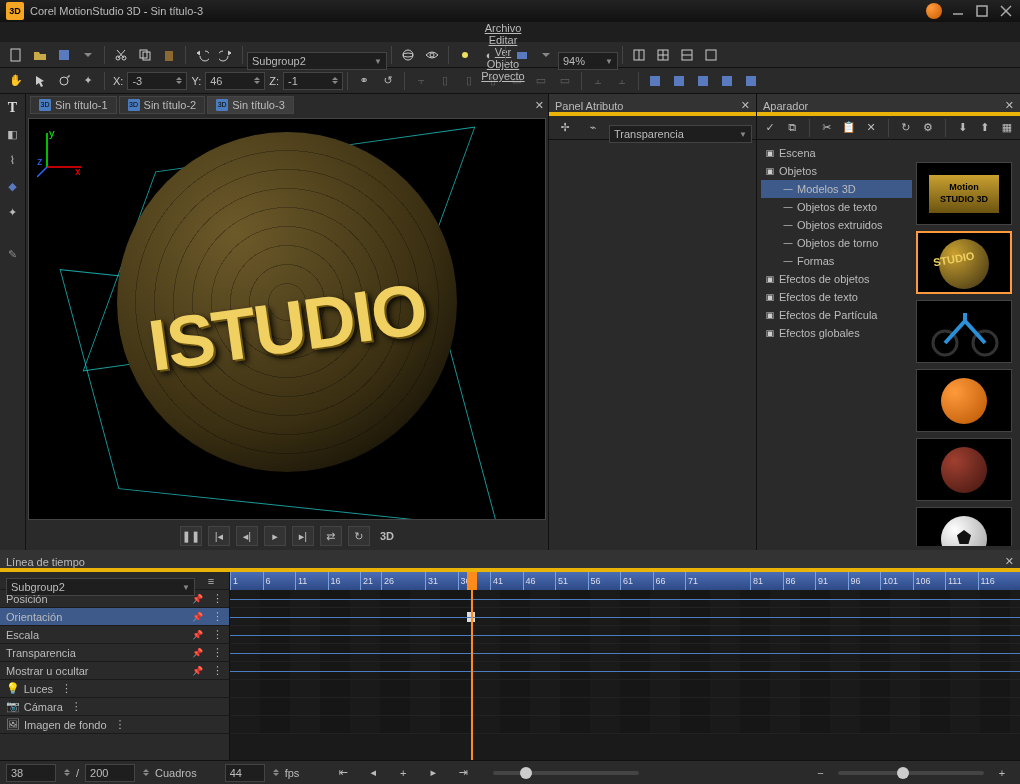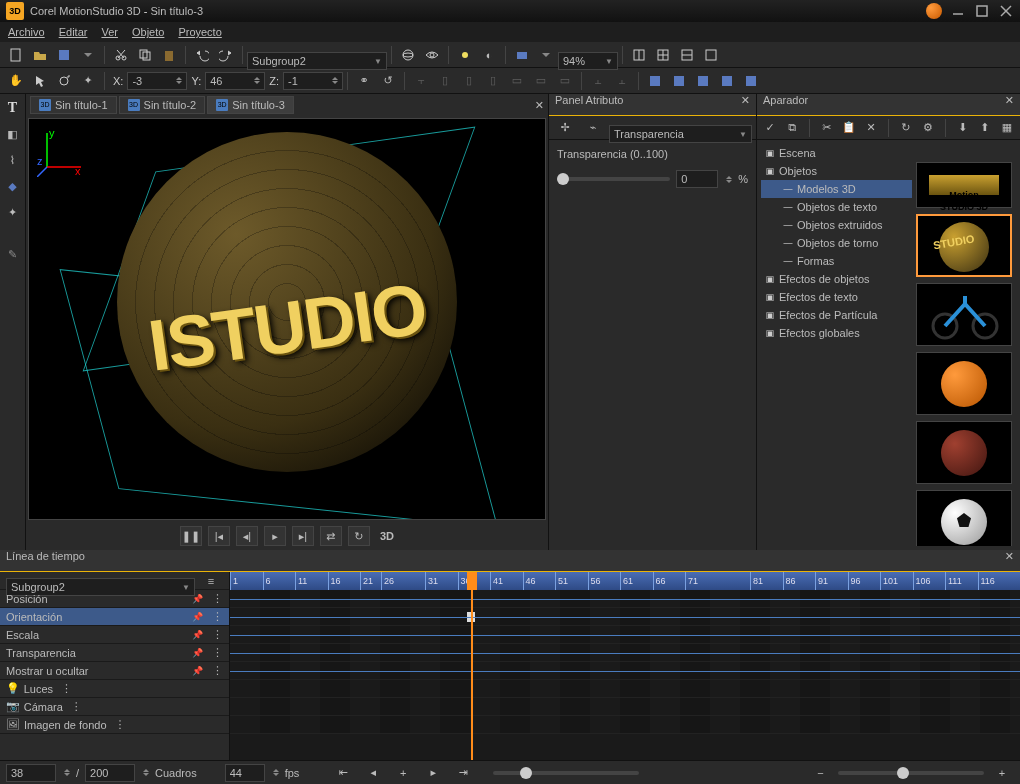--- a/index.html
+++ b/index.html
@@ -6,21 +6,21 @@
 body { width:1020px; height:784px; background:#1a1a1a; overflow:hidden;}
 svg { display:block; }
 .row { display:flex; align-items:center; }
 .spacer { flex:1; }
 
 .titlebar { height:22px; background:linear-gradient(#222,#111); padding:0 6px; }
 .titlebar .logo { width:18px;height:18px;background:#f5a623;border-radius:2px;color:#000;font-weight:bold;font-size:9px;text-align:center;line-height:18px;}
 .titlebar .ball { width:16px;height:16px;border-radius:50%;background:radial-gradient(circle at 30% 30%,#ff9a3c,#c85a00);}
 .winbtn { width:16px;height:16px;margin-left:8px;stroke:#aaa;stroke-width:1.5;fill:none;}
 
-.menubar { height:20px; background:#1e1e1e; padding:0 8px; }
+.menubar { height:20px; background:#1e1e1e; padding:0 8px;flex-direction:column; }
 .menubar span { margin-right:14px; }
 
 .toolbar { height:26px; background:#2a2a2a; border-bottom:1px solid #111; padding:0 4px; }
 .tbtn { width:20px;height:20px;margin:0 2px;display:flex;align-items:center;justify-content:center;border-radius:2px;}
 .vsep { width:1px;height:18px;background:#444;margin:0 4px;}
 .combo { height:18px;background:#1e1e1e;border:1px solid #444;padding:0 4px;display:flex;align-items:center;justify-content:space-between;margin-top:13px;}
 .combo .arrow{font-size:8px;color:#888;margin-left:4px;}
 .coordlbl{margin:0 4px;color:#ccc;}
 .coordin{width:60px;height:18px;background:#1e1e1e;border:1px solid #444;padding:0 4px;display:flex;align-items:center;justify-content:space-between;}
 .spinner{display:flex;flex-direction:column;margin-left:2px;}
@@ -34,21 +34,21 @@
 .viewarea { flex:1;display:flex;flex-direction:column;background:#2a2a2a;}
 .tabs { height:22px;display:flex;align-items:center;background:#2a2a2a;padding:0 4px;}
 .tab { height:18px;padding:0 8px;background:#333;border:1px solid #444;margin-right:2px;display:flex;align-items:center;gap:4px;}
 .tab.active{background:#3e3e3e;}
 .tab .tabicon{width:12px;height:12px;background:#4a7cbf;border-radius:1px;font-size:7px;color:#000;text-align:center;line-height:12px;}
 .viewport{flex:1;margin:2px;background:#000;border:1px solid #444;position:relative;overflow:hidden;}
 .playbar{height:28px;display:flex;align-items:center;justify-content:center;gap:6px;background:#2a2a2a;}
 .playbtn{width:22px;height:20px;background:#333;border:1px solid #444;display:flex;align-items:center;justify-content:center;}
 
 .panel{background:#2a2a2a;border-left:1px solid #111;display:flex;flex-direction:column;}
-.panel-hdr{height:22px;background:#333;display:flex;align-items:flex-start;padding:0 6px;border-bottom:1px solid #eab308;gap:24px;}
+.panel-hdr{height:22px;background:#333;display:flex;align-items:flex-end;padding:0 6px;border-bottom:4px solid #eab308;gap:24px;}
 .panel-hdr .x{margin-left:auto;}
 .attr-panel{width:208px;}
 .attr-body{flex:1;padding:8px;display:flex;flex-direction:column;gap:10px;}
 .attr-row{display:flex;align-items:center;gap:6px;}
 .tree-panel{width:264px;}
 .tree-body{flex:1;display:flex;gap:4px;padding:4px;overflow:hidden;}
 .tree{flex:1;overflow:auto;}
 .tree-item{display:flex;align-items:center;height:18px;padding-left:4px;gap:4px;}
 .tree-item.sel{background:#3d5a8a;}
 .tree-item .exp{width:10px;font-size:9px;color:#ccc;text-align:center;}
@@ -378,36 +378,20 @@
         <span class="x">✕</span>
       </div>
     <div class="panel-tools">
       <div class="tbtn">✢</div>
       <div class="tbtn">⌁</div>
       <div class="combo" style="flex:1;">
           <span>Transparencia</span>
           <span class="arrow">▼</span>
         </div>
     </div>
-    <div class="attr-body">
-      <span>Transparencia (0..100)</span>
-      <div class="attr-row">
-        <div class="slider">
-            <div class="knob" style="left:0;"></div>
-          </div>
-        <div class="numfield" style="width:42px;">
-            <span>0</span>
-          </div>
-        <div class="spinner">
-            <div class="up"></div>
-            <div class="dn"></div>
-          </div>
-        <span>%</span>
-      </div>
-    </div>
   </div>
 
   <div class="panel tree-panel">
     <div class="panel-hdr">
         <span>Aparador</span>
         <span class="x">✕</span>
       </div>
     <div class="panel-tools">
       <div class="tbtn">✓</div>
       <div class="tbtn">⧉</div>
@@ -465,21 +449,21 @@
             <span class="exp">▣</span>
             <span>Efectos de Partícula</span>
           </div>
           <div class="tree-item" style="padding-left: 4px;">
             <span class="exp">▣</span>
             <span>Efectos globales</span>
           </div>
         </div>
       <div class="thumbs">
         <div class="thumb">
-            <div style="margin:12px auto;width:70px;height:20px;background:linear-gradient(#c9a030,#6b5410);color:#000;font-size:9px;font-weight:bold;text-align:center;line-height:12px;padding-top:14px;">Motion<br>STUDIO 3D</div>
+            <div style="margin:12px auto;width:70px;height:38px;background:linear-gradient(#c9a030,#6b5410);color:#000;font-size:9px;font-weight:bold;text-align:center;line-height:12px;padding-top:6px;">Motion<br>STUDIO 3D</div>
           </div>
         <div class="thumb sel">
             <div style="margin:6px auto;width:50px;height:50px;border-radius:50%;background:radial-gradient(circle at 30% 30%,#c9a030,#3a2f12);position:relative;">
               <span style="position:absolute;top:14px;left:-6px;font-size:11px;font-weight:900;color:#f0d060;transform:rotate(-10deg);">STUDIO</span>
             </div>
           </div>
         <div class="thumb">
             <svg width="96" height="63">
               <circle cx="28" cy="42" r="12" fill="none" stroke="#333" stroke-width="3"></circle>
               <circle cx="68" cy="42" r="12" fill="none" stroke="#333" stroke-width="3"></circle>

